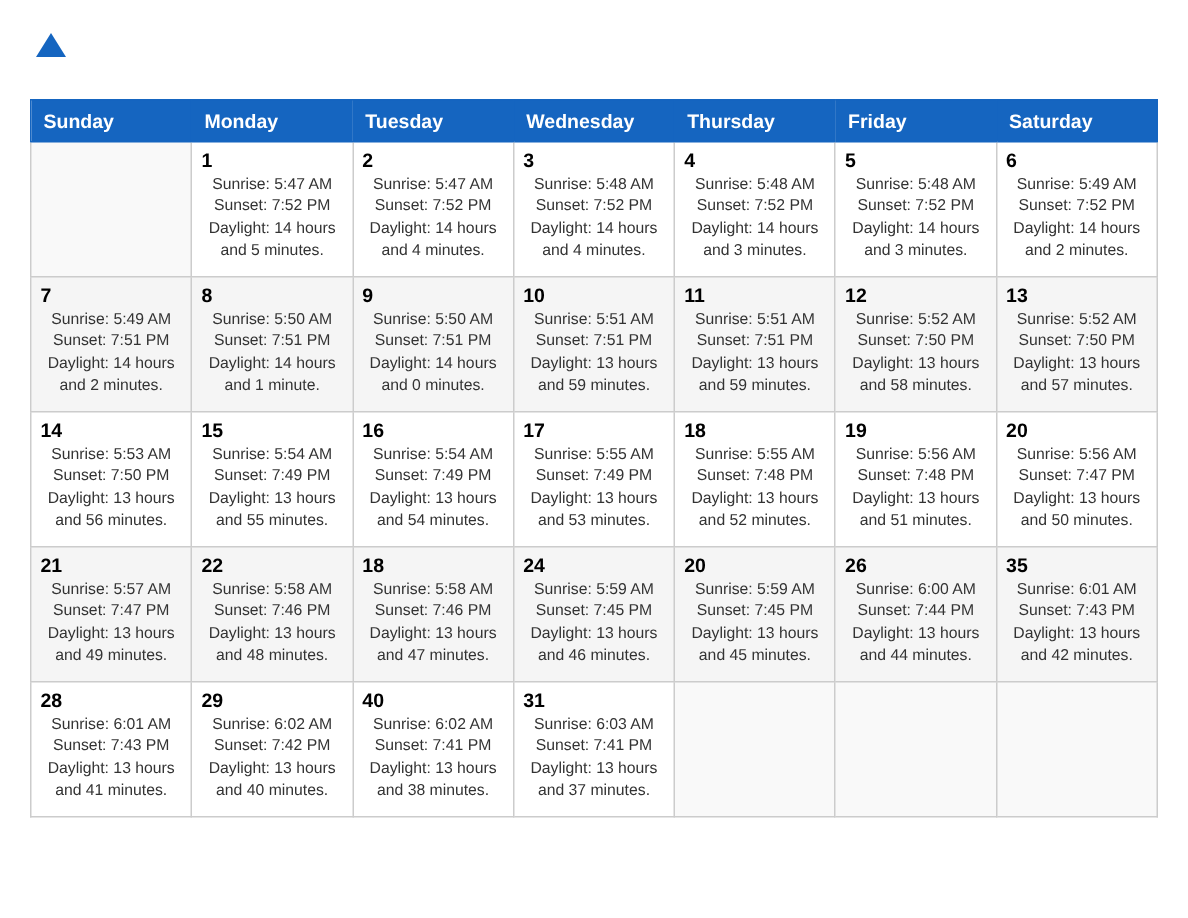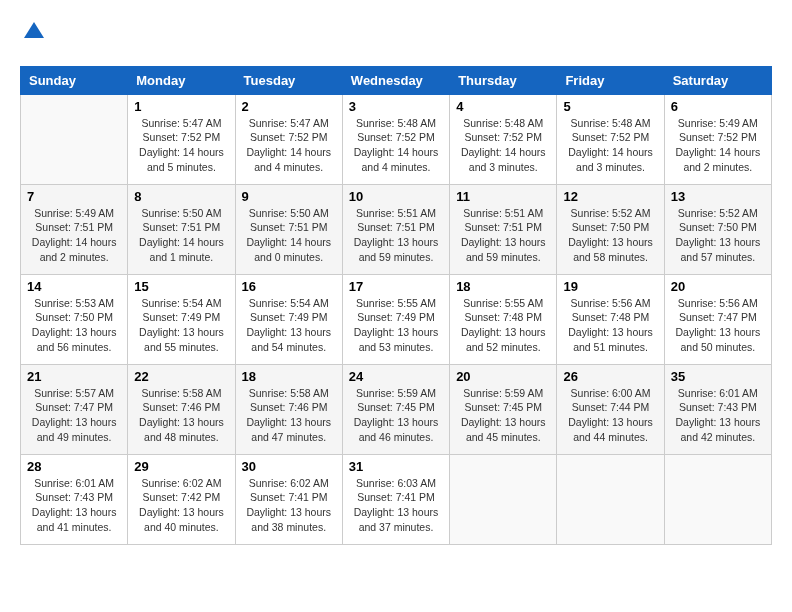--- a/index.html
+++ b/index.html
@@ -244,21 +244,21 @@
       <tr>
         <td>
           <span class="day-number">28</span>
           <div class="day-info">Sunrise: 6:01 AM<br>Sunset: 7:43 PM<br>Daylight: 13 hours<br>and 41 minutes.</div>
         </td>
         <td>
           <span class="day-number">29</span>
           <div class="day-info">Sunrise: 6:02 AM<br>Sunset: 7:42 PM<br>Daylight: 13 hours<br>and 40 minutes.</div>
         </td>
         <td>
-          <span class="day-number">30</span>
+          <span class="day-number">40</span>
           <div class="day-info">Sunrise: 6:02 AM<br>Sunset: 7:41 PM<br>Daylight: 13 hours<br>and 38 minutes.</div>
         </td>
         <td>
           <span class="day-number">31</span>
           <div class="day-info">Sunrise: 6:03 AM<br>Sunset: 7:41 PM<br>Daylight: 13 hours<br>and 37 minutes.</div>
         </td>
         <td class="empty-cell"></td>
         <td class="empty-cell"></td>
         <td class="empty-cell"></td>
       </tr>

